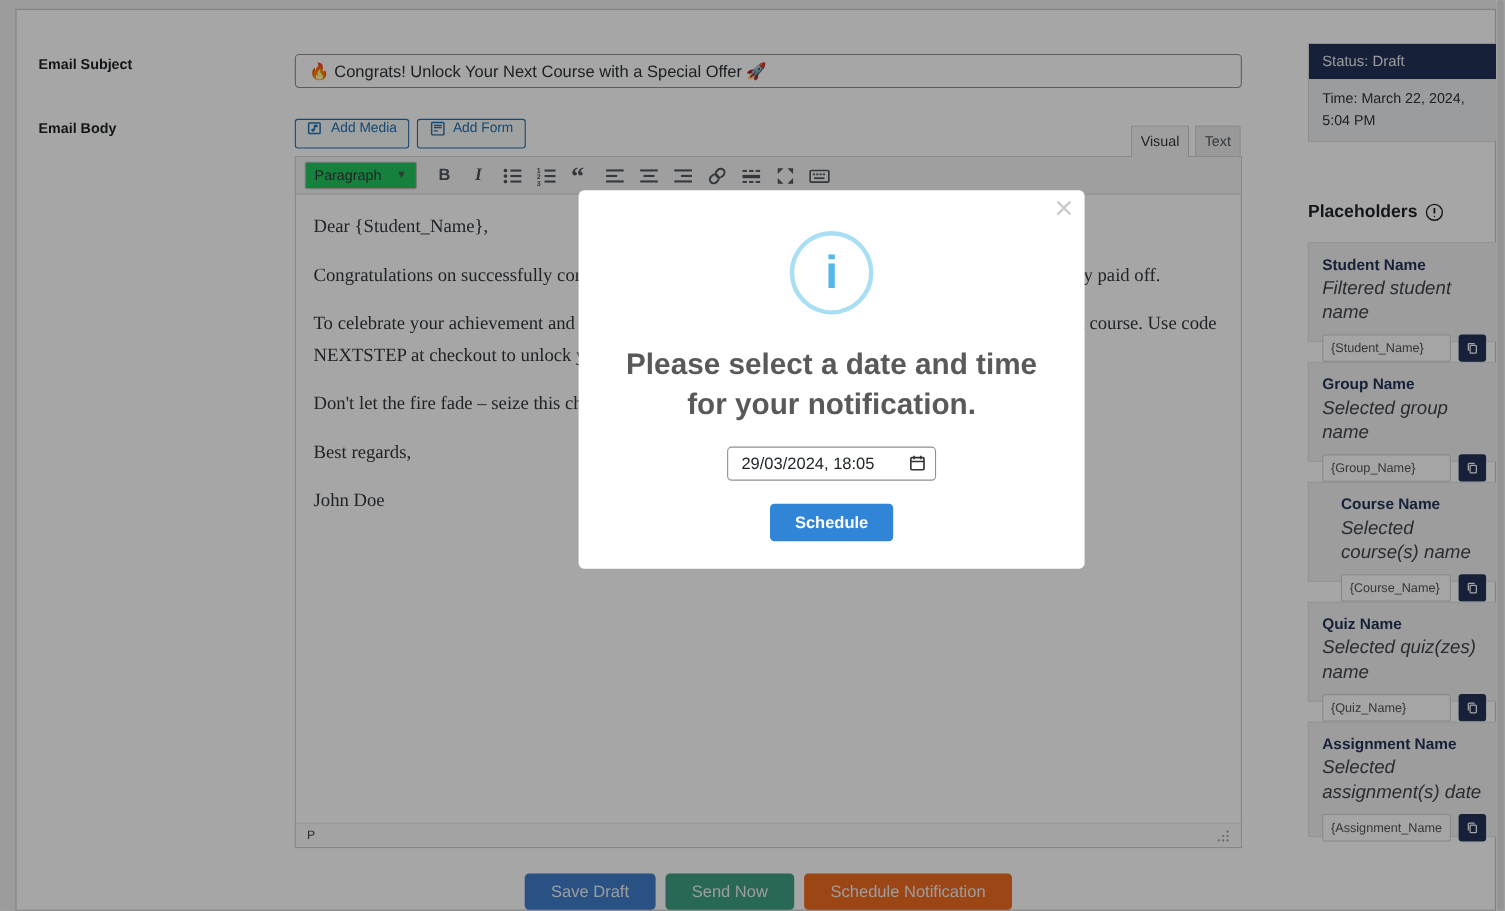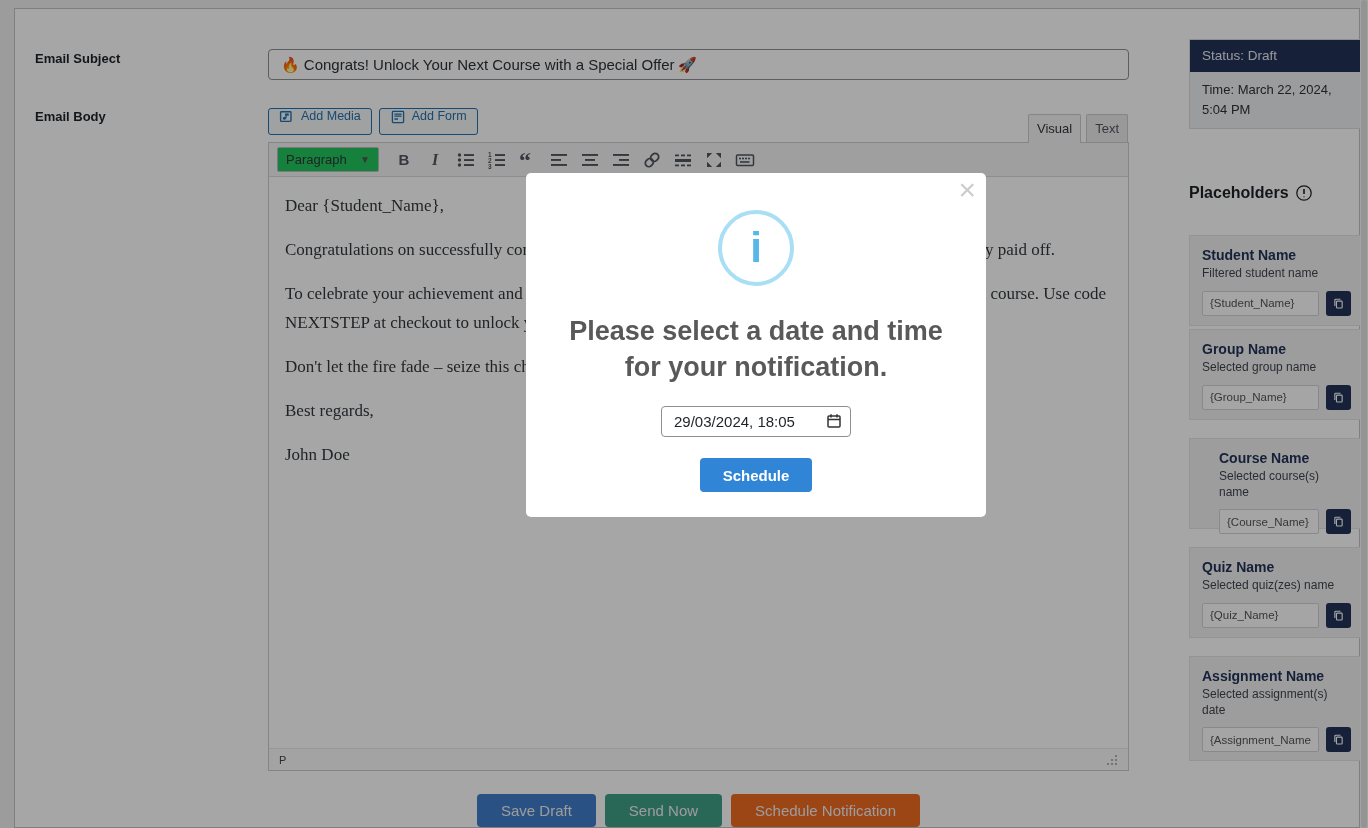--- a/index.html
+++ b/index.html
@@ -68,21 +68,21 @@
   .status-head { background:#233458; color:#e8eaf0; font-size:13.5px; height:32px;
       line-height:32px; padding:0 12px; }
   .status-body { background:#eef0f2; font-size:13px; color:#2c3338; padding:8px 12px;
       line-height:1.55; }
   .ph-heading { position:absolute; left:1174px; top:175px; font-size:16px; font-weight:bold;
       color:#1d2327; display:flex; align-items:center; gap:6px; }
   .ph-heading svg { width:18px; height:18px; }
   .ph-card { position:absolute; left:1174px; width:175px; background:#f1f1f2;
       border:1px solid #e3e3e5; padding:11px 12px; }
   .ph-title { font-size:14px; font-weight:bold; color:#233458; margin-bottom:3px; }
-  .ph-desc { font-size:12px; color:#40464d; margin-bottom:9px; line-height:1.3; }
+  .ph-desc { font-size:17px; color:#40464d; margin-bottom:9px; line-height:1.3;font-style:italic; }
   .ph-row { display:flex; gap:7px; align-items:center; }
   .ph-input { flex:1; min-width:0; height:25px; border:1px solid #d0d3d7; border-radius:2px;
       background:#fdfdfd; font-size:11.5px; color:#555; padding:0 7px;
       font-family:"Liberation Sans",sans-serif; }
   .copy-btn { width:25px; height:25px; background:#233458; border:none; border-radius:3px;
       display:flex; align-items:center; justify-content:center; cursor:pointer; flex:0 0 25px; }
   .copy-btn svg { width:13px; height:13px; }
 
   .scrollbar { position:absolute; left:1360px; top:0; width:8px; height:828px; background:#fafafa; }
   .scroll-thumb { position:absolute; left:1px; top:0; width:6px; height:828px; background:#e3e3e5; border-radius:3px; }
@@ -268,21 +268,21 @@
 
     <div class="ph-heading">
       <span>Placeholders</span>
       <svg viewBox="0 0 20 20" fill="none" stroke="#1d2327" stroke-width="1.4">
           <circle cx="10" cy="10" r="8"></circle>
           <path d="M10 5.6v5.6" stroke-width="1.8"></path>
           <circle cx="10" cy="14.3" r="0.7" fill="#1d2327" stroke="none"></circle>
         </svg>
     </div>
 
-    <div class="ph-card" style="top:226px; height:91px;">
+    <div class="ph-card" style="top:211px; height:91px;">
       <div class="ph-title">Student Name</div>
       <div class="ph-desc">Filtered student name</div>
       <div class="ph-row">
         <input class="ph-input" readonly="" value="{Student_Name}" style="">
         <button class="copy-btn">
             <svg viewBox="0 0 16 16" fill="none" stroke="#fff" stroke-width="1.4">
               <rect x="5.5" y="5" width="7" height="8.5" rx="1"></rect>
               <path d="M10.5 2.8h-6a1 1 0 0 0-1 1v7.2"></path>
             </svg>
           </button>

